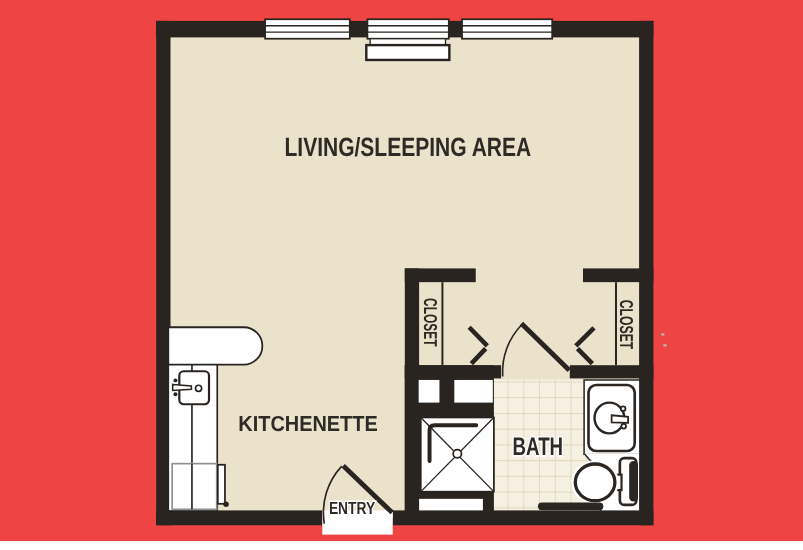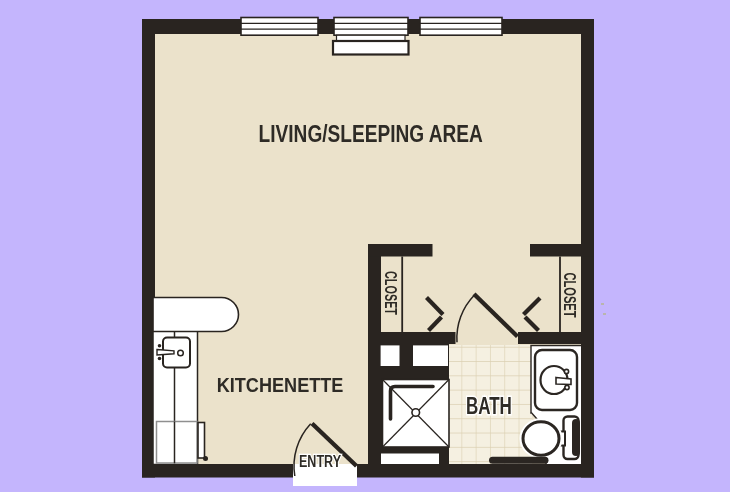--- a/index.html
+++ b/index.html
@@ -1,16 +1,16 @@
 <!DOCTYPE html>
 <html><head>
 <meta charset="utf-8">
 <style>
   html,body{margin:0;padding:0;background:#ffffff;}
-  #plan{position:relative;width:730px;height:492px;background:#c4b5fd;overflow:hidden;}
+  #plan{position:relative;width:730px;height:492px;background:#ef4444;overflow:hidden;}
   svg{position:absolute;left:0;top:0;will-change:transform;}
   text{font-family:"Liberation Sans",sans-serif;font-weight:bold;fill:#2e2b26;}
 </style>
 </head>
 <body>
 <div id="plan">
 <svg width="730" height="500" viewBox="0 0 730 500">
   <defs>
     <pattern id="tile" x="448" y="347.7" width="14.3" height="14.3" patternUnits="userSpaceOnUse">
       <rect x="0" y="0" width="14.3" height="14.3" fill="#f5f0e1"></rect>

